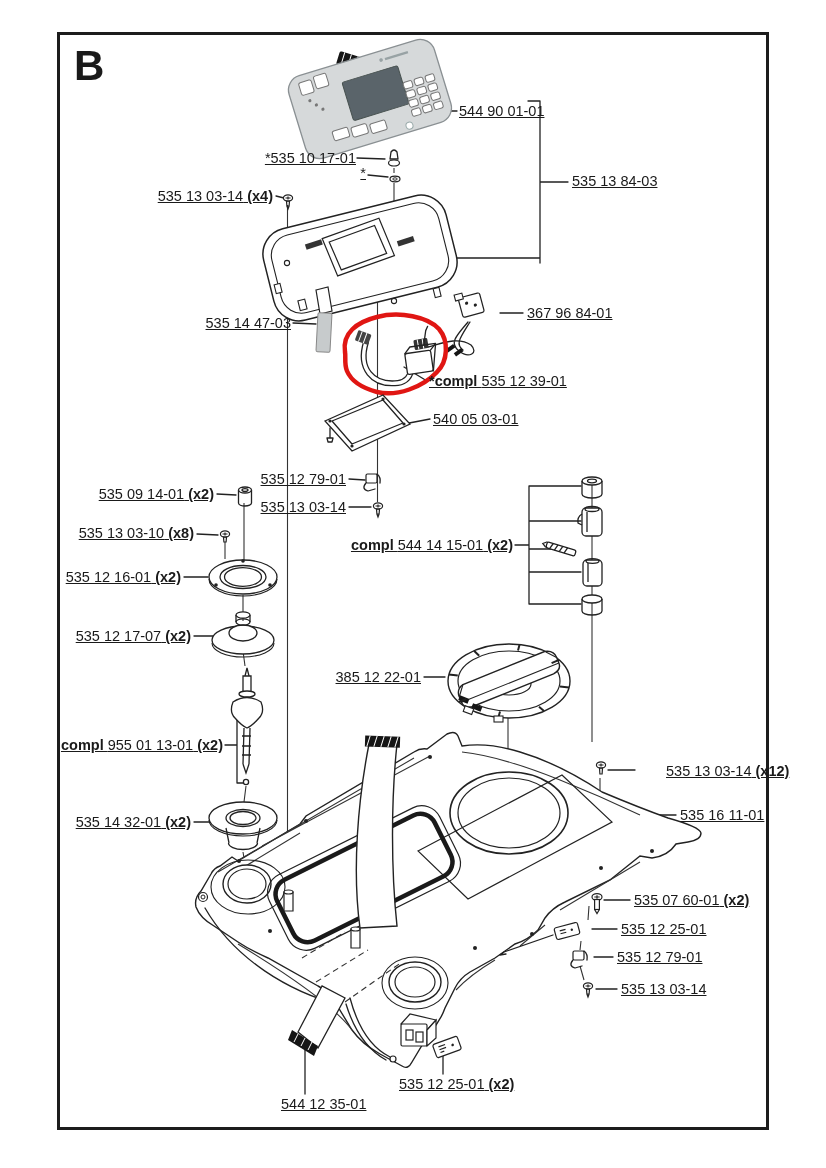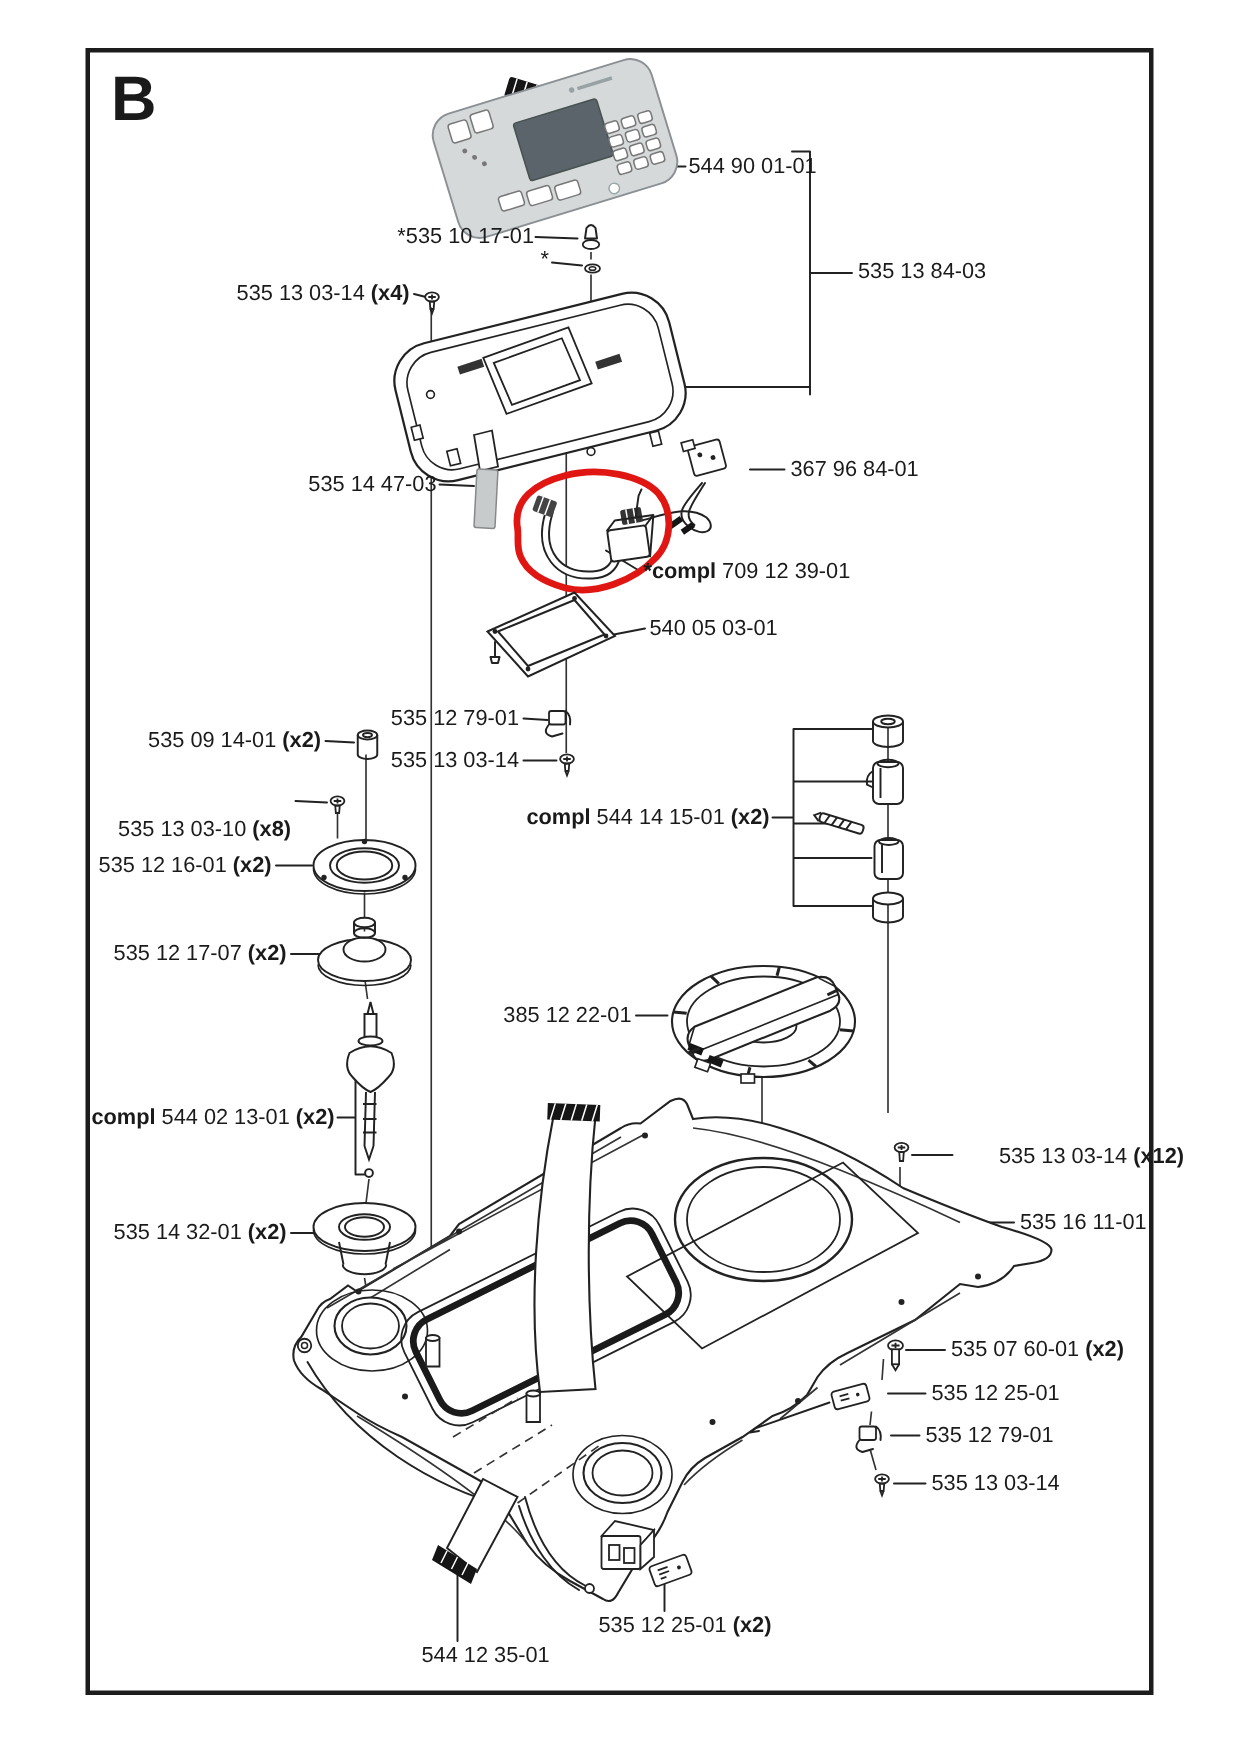--- a/index.html
+++ b/index.html
@@ -3,21 +3,21 @@
 <meta charset="utf-8">
 <style>
   html,body{margin:0;padding:0;background:#ffffff;}
   #page{position:relative;width:826px;height:1168px;background:#fff;overflow:hidden;
         font-family:"Liberation Sans", sans-serif;color:#1a1a1a;}
   #frame{position:absolute;left:57px;top:32px;width:712px;height:1098px;
          border:3px solid #1c1c1c;box-sizing:border-box;}
   .letter{position:absolute;left:74px;top:42px;font-size:42px;font-weight:bold;
           letter-spacing:1px;}
   svg{position:absolute;left:0;top:0;}
-  .lbl{position:absolute;font-size:14.5px;line-height:1.1;white-space:nowrap;}
+  .lbl{position:absolute;font-size:14.5px;line-height:1.1;white-space:nowrap;text-decoration:underline;}
   .lbl .b{font-weight:bold;}
   .ln{stroke:#222;stroke-width:1.3;fill:none;stroke-linecap:round;stroke-linejoin:round;}
   .ln2{stroke:#333;stroke-width:1.1;fill:none;}
   .fw{fill:#ffffff;}
   .dk{fill:#151515;stroke:none;}
   .dash{stroke:#333;stroke-width:1.1;fill:none;stroke-dasharray:6 4;}
 </style>
 </head>
 <body>
 
@@ -372,31 +372,31 @@
     </g>
   </svg>
 
   <div class="lbl" style="left:459px;top:104px"><span class="b"></span><span>544 90 01-01</span><span class="b"></span></div>
   <div class="lbl" style="right:470px;top:151px"><span class="b"></span><span>*535 10 17-01</span><span class="b"></span></div>
   <div class="lbl" style="right:460px;top:166px"><span class="b"></span><span>*</span><span class="b"></span></div>
   <div class="lbl" style="right:553px;top:189px"><span class="b"></span><span>535 13 03-14</span><span class="b"> (x4)</span></div>
   <div class="lbl" style="left:572px;top:174px"><span class="b"></span><span>535 13 84-03</span><span class="b"></span></div>
   <div class="lbl" style="right:535px;top:316px"><span class="b"></span><span>535 14 47-03</span><span class="b"></span></div>
   <div class="lbl" style="left:527px;top:306px"><span class="b"></span><span>367 96 84-01</span><span class="b"></span></div>
-  <div class="lbl" style="left:429px;top:374px"><span class="b">*compl </span><span>709 12 39-01</span><span class="b"></span></div>
+  <div class="lbl" style="left:429px;top:374px"><span class="b">*compl </span><span>535 12 39-01</span><span class="b"></span></div>
   <div class="lbl" style="left:433px;top:412px"><span class="b"></span><span>540 05 03-01</span><span class="b"></span></div>
   <div class="lbl" style="right:480px;top:472px"><span class="b"></span><span>535 12 79-01</span><span class="b"></span></div>
   <div class="lbl" style="right:612px;top:487px"><span class="b"></span><span>535 09 14-01</span><span class="b"> (x2)</span></div>
   <div class="lbl" style="right:480px;top:500px"><span class="b"></span><span>535 13 03-14</span><span class="b"></span></div>
-  <div class="lbl" style="right:632px;top:546px"><span class="b"></span><span>535 13 03-10</span><span class="b"> (x8)</span></div>
+  <div class="lbl" style="right:632px;top:526px"><span class="b"></span><span>535 13 03-10</span><span class="b"> (x8)</span></div>
   <div class="lbl" style="right:313px;top:538px"><span class="b">compl </span><span>544 14 15-01</span><span class="b"> (x2)</span></div>
   <div class="lbl" style="right:645px;top:570px"><span class="b"></span><span>535 12 16-01</span><span class="b"> (x2)</span></div>
   <div class="lbl" style="right:635px;top:629px"><span class="b"></span><span>535 12 17-07</span><span class="b"> (x2)</span></div>
   <div class="lbl" style="right:405px;top:670px"><span class="b"></span><span>385 12 22-01</span><span class="b"></span></div>
-  <div class="lbl" style="right:603px;top:738px"><span class="b">compl </span><span>544 02 13-01</span><span class="b"> (x2)</span></div>
+  <div class="lbl" style="right:603px;top:738px"><span class="b">compl </span><span>955 01 13-01</span><span class="b"> (x2)</span></div>
   <div class="lbl" style="left:666px;top:764px"><span class="b"></span><span>535 13 03-14</span><span class="b"> (x12)</span></div>
   <div class="lbl" style="left:680px;top:808px"><span class="b"></span><span>535 16 11-01</span><span class="b"></span></div>
   <div class="lbl" style="right:635px;top:815px"><span class="b"></span><span>535 14 32-01</span><span class="b"> (x2)</span></div>
   <div class="lbl" style="left:634px;top:893px"><span class="b"></span><span>535 07 60-01</span><span class="b"> (x2)</span></div>
   <div class="lbl" style="left:621px;top:922px"><span class="b"></span><span>535 12 25-01</span><span class="b"></span></div>
   <div class="lbl" style="left:617px;top:950px"><span class="b"></span><span>535 12 79-01</span><span class="b"></span></div>
   <div class="lbl" style="left:621px;top:982px"><span class="b"></span><span>535 13 03-14</span><span class="b"></span></div>
   <div class="lbl" style="left:399px;top:1077px"><span class="b"></span><span>535 12 25-01</span><span class="b"> (x2)</span></div>
   <div class="lbl" style="left:281px;top:1097px"><span class="b"></span><span>544 12 35-01</span><span class="b"></span></div>
 </div>

